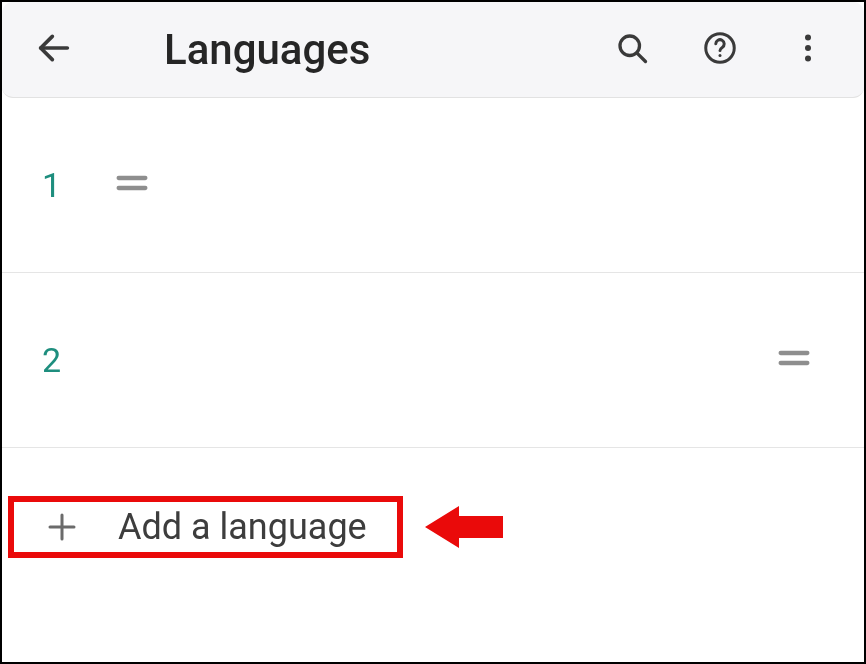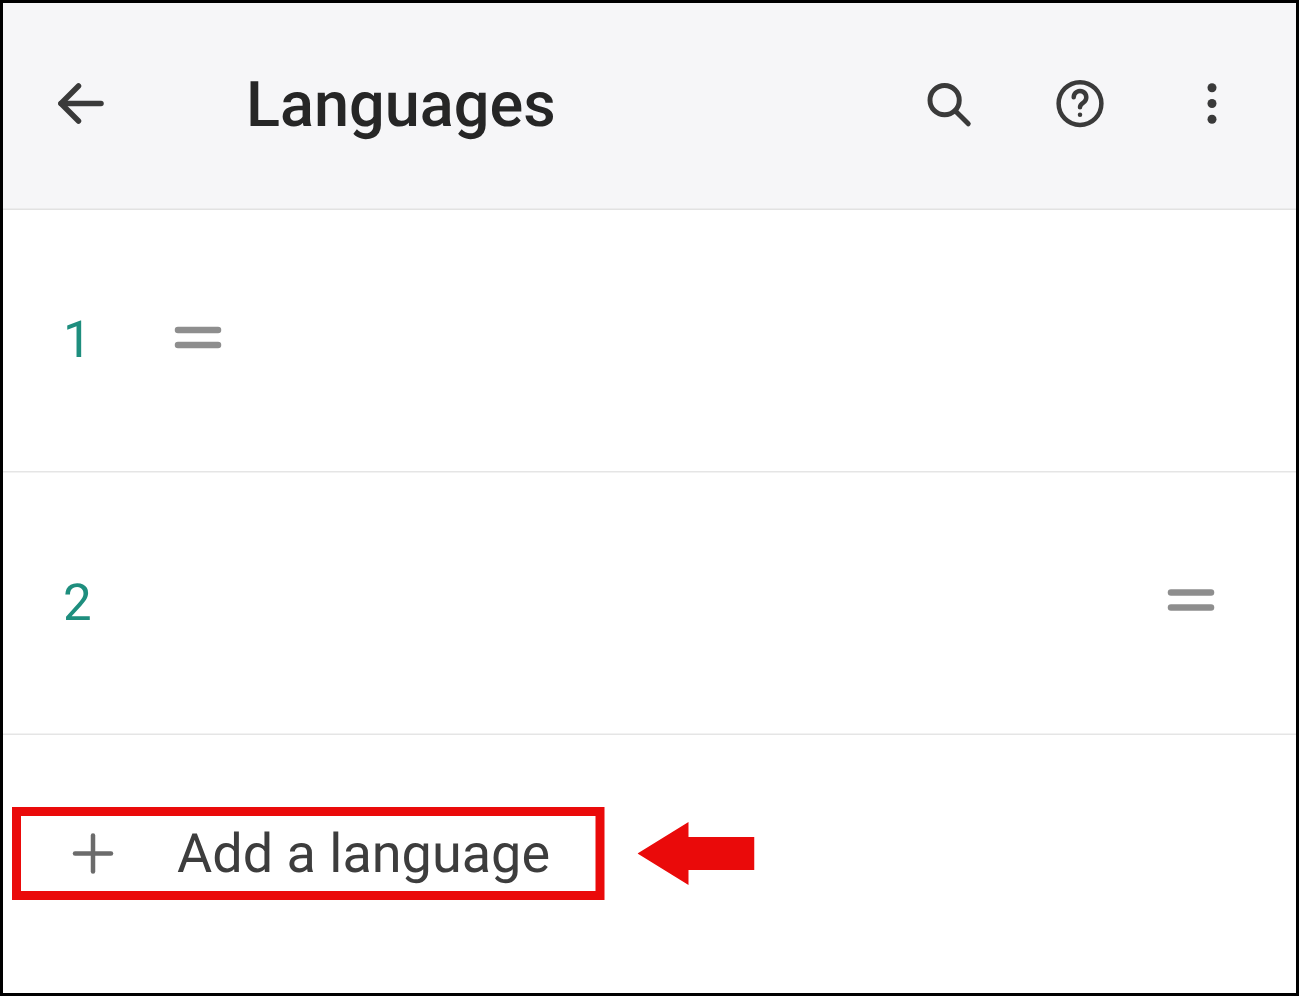--- a/index.html
+++ b/index.html
@@ -7,26 +7,27 @@
       font-family: Roboto, -apple-system, "Segoe UI", sans-serif;
       background: #fff;
       width: 866px;
       height: 664px;
       border: 2px solid #000;
       overflow: hidden;
     }
 
     
     .appbar {
-      height: 138px;
+      height: 96px;
       display: flex;
       align-items: center;
       padding: 0 32px;
       background: #f6f6f8;
       border-bottom: 1px solid #e2e2e2;
+      border-radius: 11px;
     }
     .appbar .back {
       width: 40px; height: 40px;
       display: flex; align-items: center; justify-content: center;
       cursor: pointer;
     }
     .appbar .back svg { width: 40px; height: 40px; }
     .appbar .title {
       margin-left: 90px;
       font-size: 42px;

